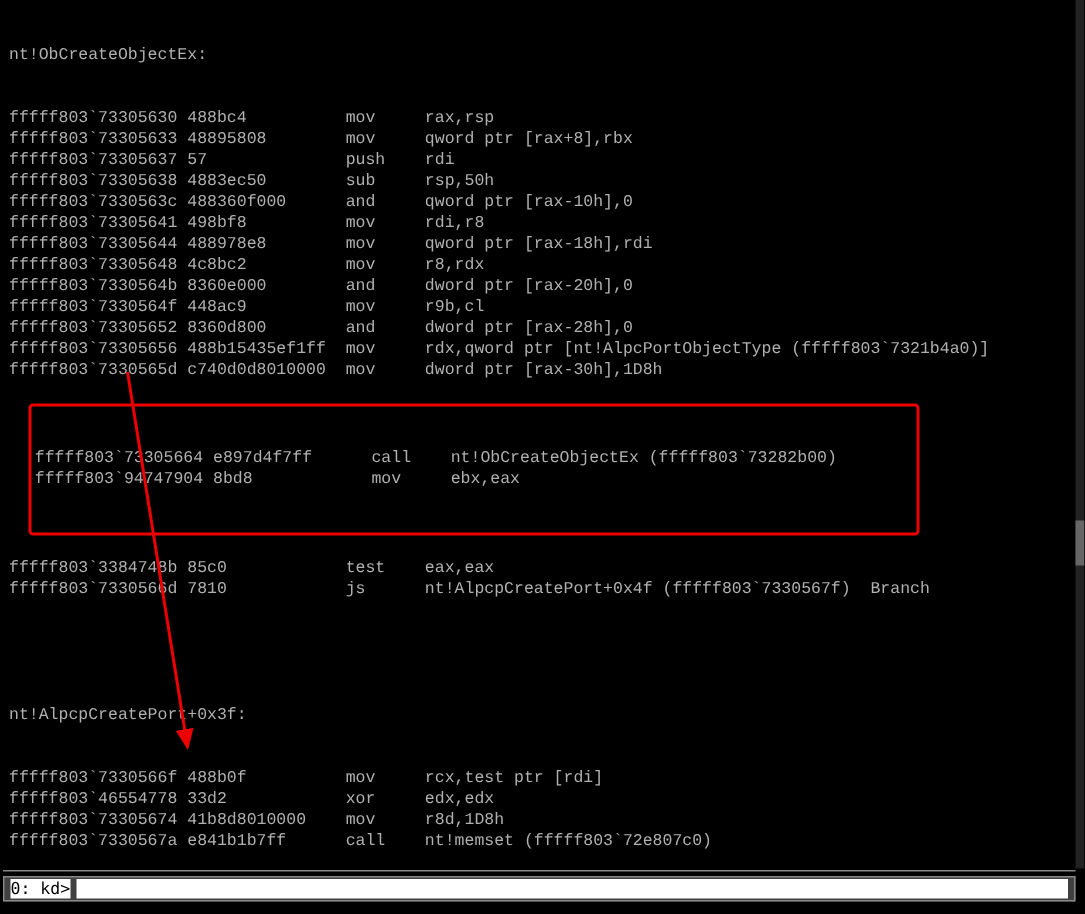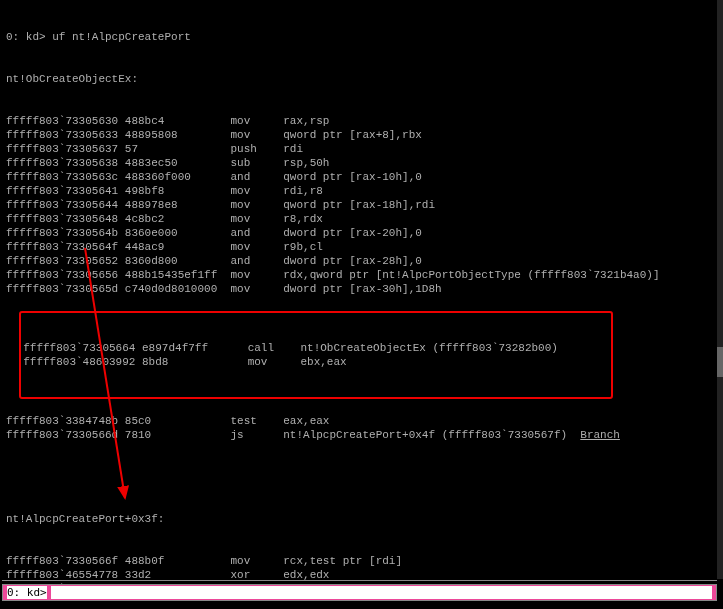--- a/index.html
+++ b/index.html
@@ -19,31 +19,31 @@
     white-space: pre;
   }
   .line { display: block; }
   .hl-red {
     border: 2px solid #e00;
     border-radius: 3px;
     padding: 0 2px;
     margin: 1px 0;
     display: inline-block;
   }
-  .link { color: #b0b0b0; text-decoration: underline; cursor: pointer; }
+  .link { color: #b0b0b0; cursor: pointer; }
   .arrow {
     position: absolute;
     pointer-events: none;
   }
   .sep {
     border-top: 1px solid #888;
     margin: 4px 0 2px 0;
   }
   .prompt-bar {
-    background: #ec4899;
+    background: #404040;
     color: #000;
     border: 1px solid #888;
     padding: 1px 4px;
     font-family: 'Consolas', monospace;
     font-size: 11px;
     position: absolute;
     left: 2px;
     right: 6px;
     bottom: 8px;
     display: flex;
@@ -73,30 +73,29 @@
     top: 60%;
     height: 30px;
     width: 6px;
     background: #666;
   }
 </style>
 </head>
 <body>
 
 <div class="terminal">
-  <span class="line">0: kd&gt; uf nt!AlpcpCreatePort</span>
   <span class="line">nt!ObCreateObjectEx:</span>
   <div id="disasm1"><span class="line">fffff803`73305630 488bc4          mov     rax,rsp</span><span class="line">fffff803`73305633 48895808        mov     qword ptr [rax+8],rbx</span><span class="line">fffff803`73305637 57              push    rdi</span><span class="line">fffff803`73305638 4883ec50        sub     rsp,50h</span><span class="line">fffff803`7330563c 488360f000      and     qword ptr [rax-10h],0</span><span class="line">fffff803`73305641 498bf8          mov     rdi,r8</span><span class="line">fffff803`73305644 488978e8        mov     qword ptr [rax-18h],rdi</span><span class="line">fffff803`73305648 4c8bc2          mov     r8,rdx</span><span class="line">fffff803`7330564b 8360e000        and     dword ptr [rax-20h],0</span><span class="line">fffff803`7330564f 448ac9          mov     r9b,cl</span><span class="line">fffff803`73305652 8360d800        and     dword ptr [rax-28h],0</span><span class="line">fffff803`73305656 488b15435ef1ff  mov     rdx,qword ptr [nt!AlpcPortObjectType (fffff803`7321b4a0)]</span><span class="line">fffff803`7330565d c740d0d8010000  mov     dword ptr [rax-30h],1D8h</span></div>
   <div class="hl-red" style="width:594px">
-    <div id="box1"><span class="line">fffff803`73305664 e897d4f7ff      call    nt!ObCreateObjectEx (fffff803`73282b00)</span><span class="line">fffff803`48603992 8bd8            mov     ebx,eax</span></div>
+    <div id="box1"><span class="line">fffff803`73305664 e897d4f7ff      call    nt!ObCreateObjectEx (fffff803`73282b00)</span><span class="line">fffff803`94747904 8bd8            mov     ebx,eax</span></div>
   </div>
   <div id="disasm2"><span class="line">fffff803`3384748b 85c0            test    eax,eax</span><span class="line">fffff803`7330566d 7810            js      nt!AlpcpCreatePort+0x4f (fffff803`7330567f)<span>  </span><span class="link">Branch</span></span></div>
   <span class="line">&nbsp;</span>
   <span class="line">nt!AlpcpCreatePort+0x3f:</span>
-  <div id="disasm3"><span class="line">fffff803`7330566f 488b0f          mov     rcx,test ptr [rdi]</span><span class="line">fffff803`46554778 33d2            xor     edx,edx</span><span class="line">fffff803`73305674 41b8d8010000    mov     r8d,1D8h</span></div>
+  <div id="disasm3"><span class="line">fffff803`7330566f 488b0f          mov     rcx,test ptr [rdi]</span><span class="line">fffff803`46554778 33d2            xor     edx,edx</span><span class="line">fffff803`73305674 41b8d8010000    mov     r8d,1D8h</span><span class="line">fffff803`7330567a e841b1b7ff      call    nt!memset (fffff803`72e807c0)</span></div>
   
   
   
   
   
   
 </div>
 
 <svg class="arrow" width="723" height="560" style="top:0;left:0">
   <defs>

